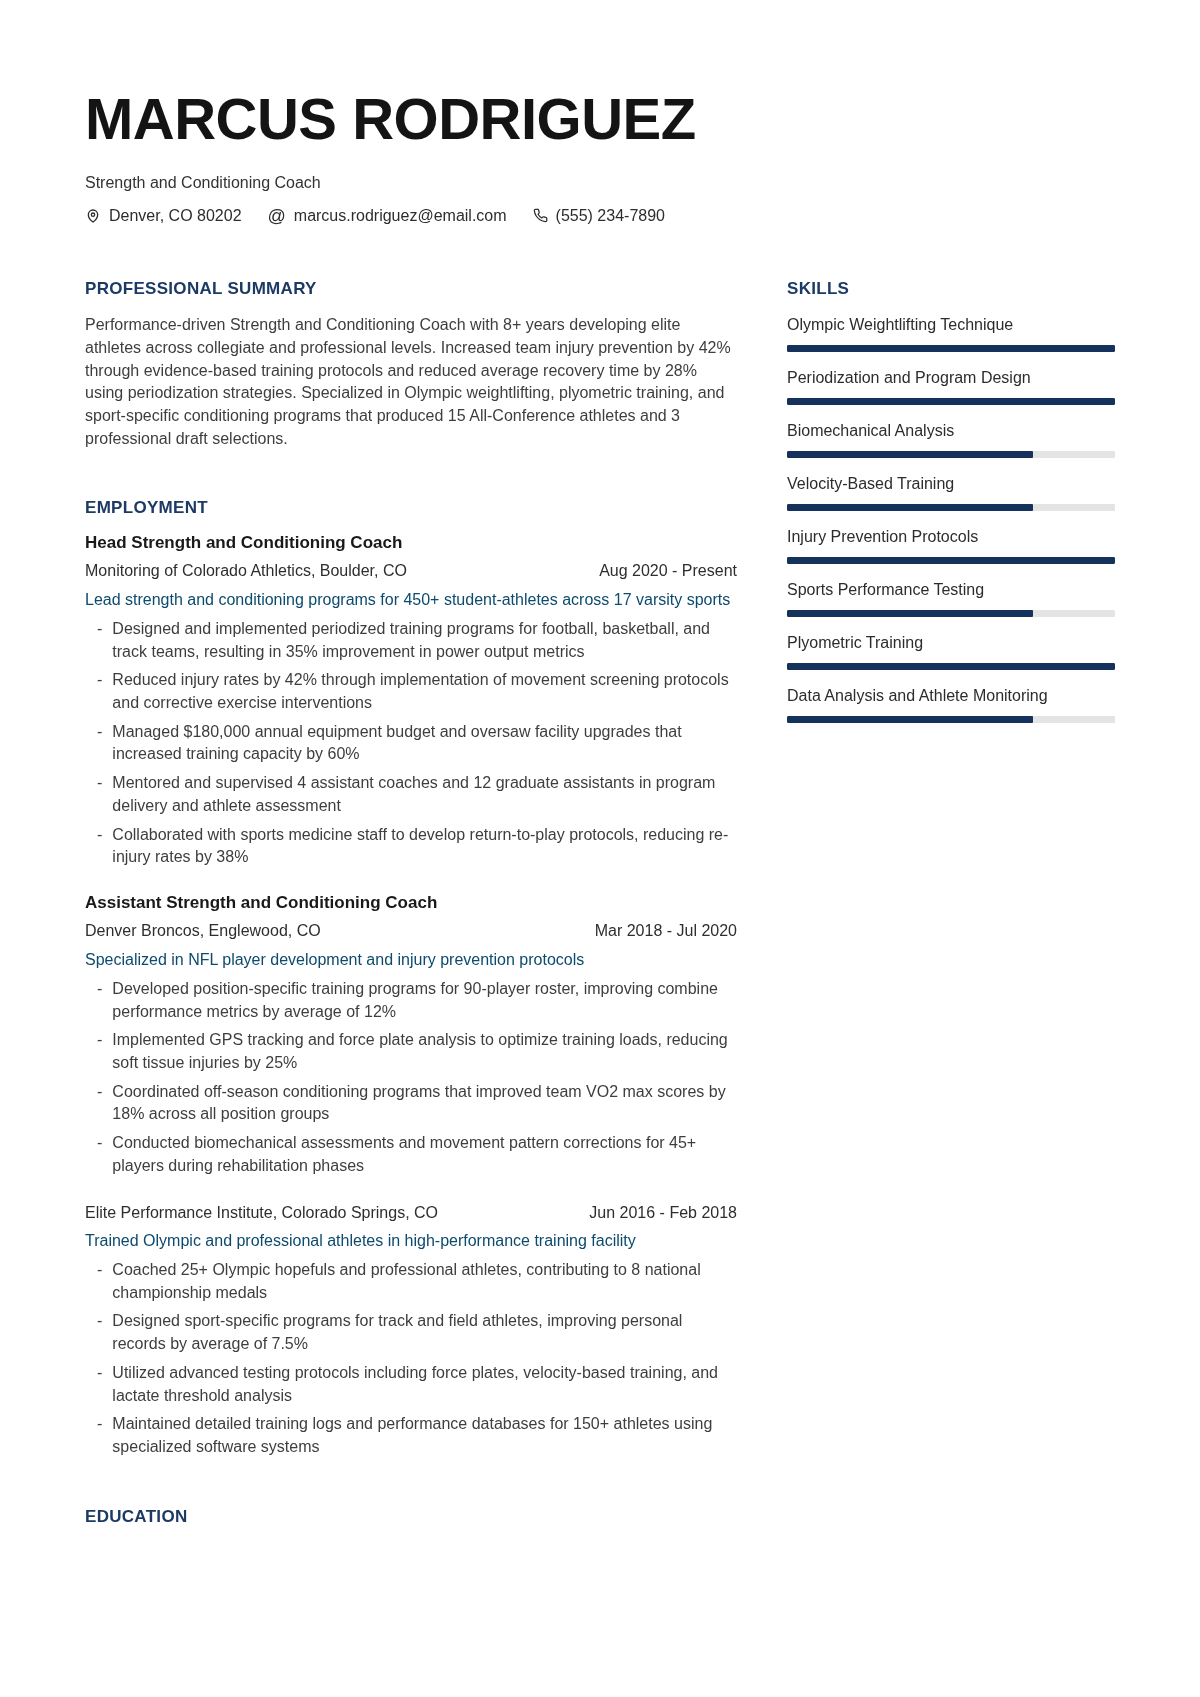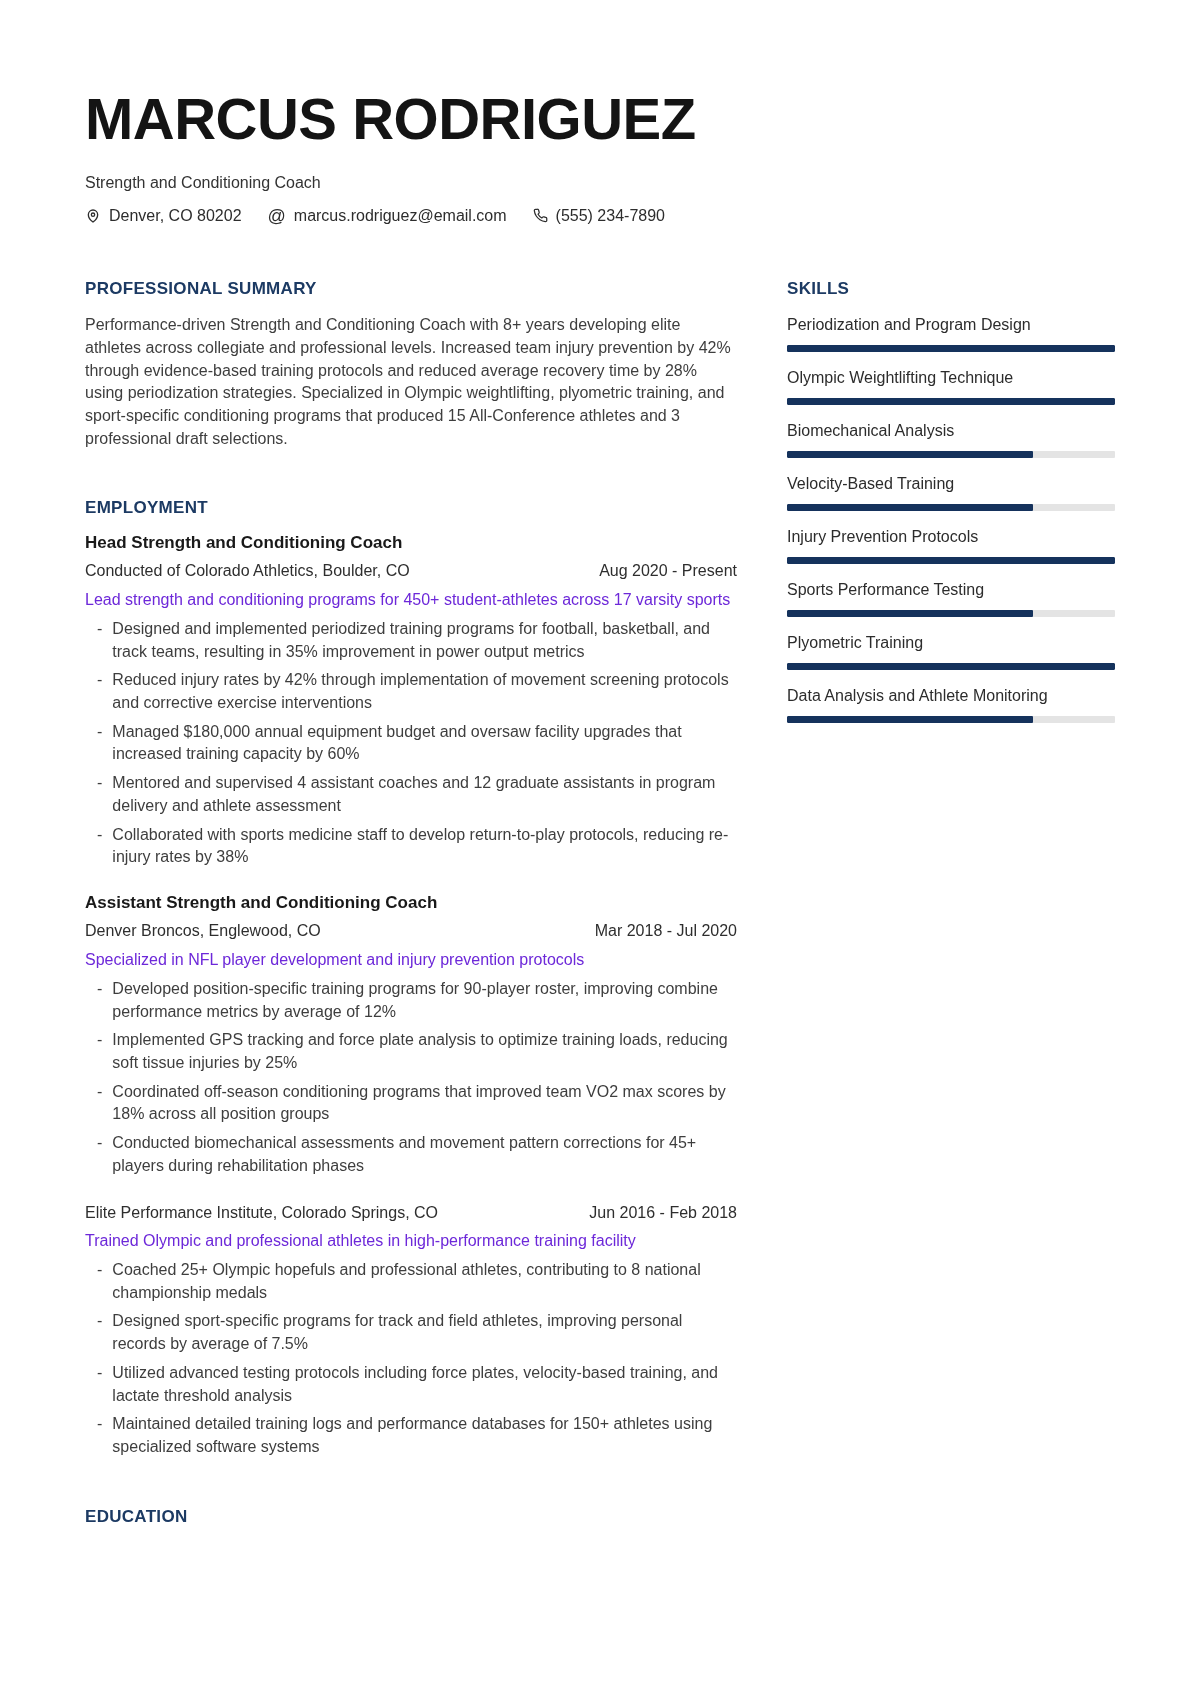--- a/index.html
+++ b/index.html
@@ -78,21 +78,21 @@
     display: flex;
     justify-content: space-between;
     align-items: flex-start;
     font-size: 16px;
     line-height: 1.42;
     color: #2e2e2e;
     margin-bottom: 6px;
   }
   .job-company { max-width: 380px; }
   .job-dates { flex: none; white-space: nowrap; text-align: right; }
-  .job-desc { margin: 0; font-size: 16px; line-height: 1.42; color: #6d28d9; }
+  .job-desc { margin: 0; font-size: 16px; line-height: 1.42; color: #0c4a6e; }
   .bullets { margin: 4px 0 0 0; padding: 0; list-style: none; }
   .bullets li {
     display: flex;
     gap: 10px;
     padding-left: 12px;
     margin-top: 6px;
     font-size: 16px;
     line-height: 1.42;
     color: #3e3e3e;
   }
@@ -163,21 +163,21 @@
         <h2 class="sec">PROFESSIONAL SUMMARY</h2>
         <p class="summary-text">Performance-driven Strength and Conditioning Coach with 8+ years developing elite athletes across collegiate and professional levels. Increased team injury prevention by 42% through evidence-based training protocols and reduced average recovery time by 28% using periodization strategies. Specialized in Olympic weightlifting, plyometric training, and sport-specific conditioning programs that produced 15 All-Conference athletes and 3 professional draft selections.</p>
       </section>
 
       <section class="section-employment">
         <h2 class="sec">EMPLOYMENT</h2>
 
         <article class="job">
           <h3 class="job-title">Head Strength and Conditioning Coach</h3>
           <div class="job-meta">
-            <span class="job-company">Conducted of Colorado Athletics, Boulder, CO</span>
+            <span class="job-company">Monitoring of Colorado Athletics, Boulder, CO</span>
             <span class="job-dates">Aug 2020 - Present</span>
           </div>
           <p class="job-desc">Lead strength and conditioning programs for 450+ student-athletes across 17 varsity sports</p>
           <ul class="bullets">
             <li>
                 <span class="dash">-</span>
                 <span>Designed and implemented periodized training programs for football, basketball, and track teams, resulting in 35% improvement in power output metrics</span>
               </li>
             <li>
                 <span class="dash">-</span>
@@ -254,27 +254,27 @@
 
       <section class="section-education">
         <h2 class="sec">EDUCATION</h2>
       </section>
     </main>
 
     <aside class="col-right">
       <h2 class="sec">SKILLS</h2>
 
       <div class="skill">
+        <div class="skill-name">Olympic Weightlifting Technique</div>
+        <div class="skill-track">
+            <div class="skill-fill" style="width: 100%;"></div>
+          </div>
+      </div>
+      <div class="skill">
         <div class="skill-name">Periodization and Program Design</div>
-        <div class="skill-track">
-            <div class="skill-fill" style="width: 100%;"></div>
-          </div>
-      </div>
-      <div class="skill">
-        <div class="skill-name">Olympic Weightlifting Technique</div>
         <div class="skill-track">
             <div class="skill-fill" style="width: 100%;"></div>
           </div>
       </div>
       <div class="skill">
         <div class="skill-name">Biomechanical Analysis</div>
         <div class="skill-track">
             <div class="skill-fill" style="width: 75%;"></div>
           </div>
       </div>

